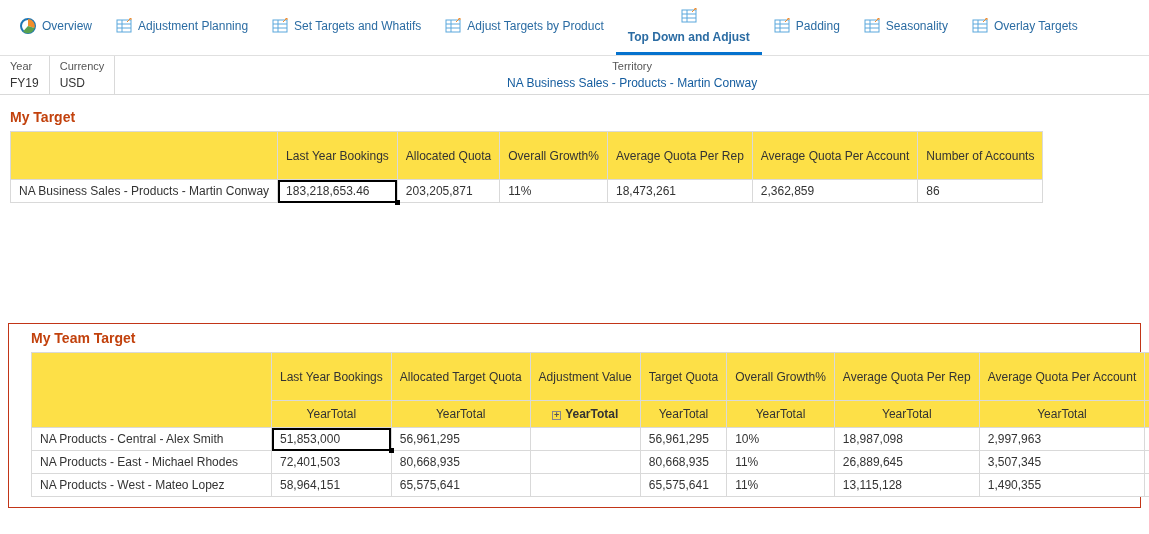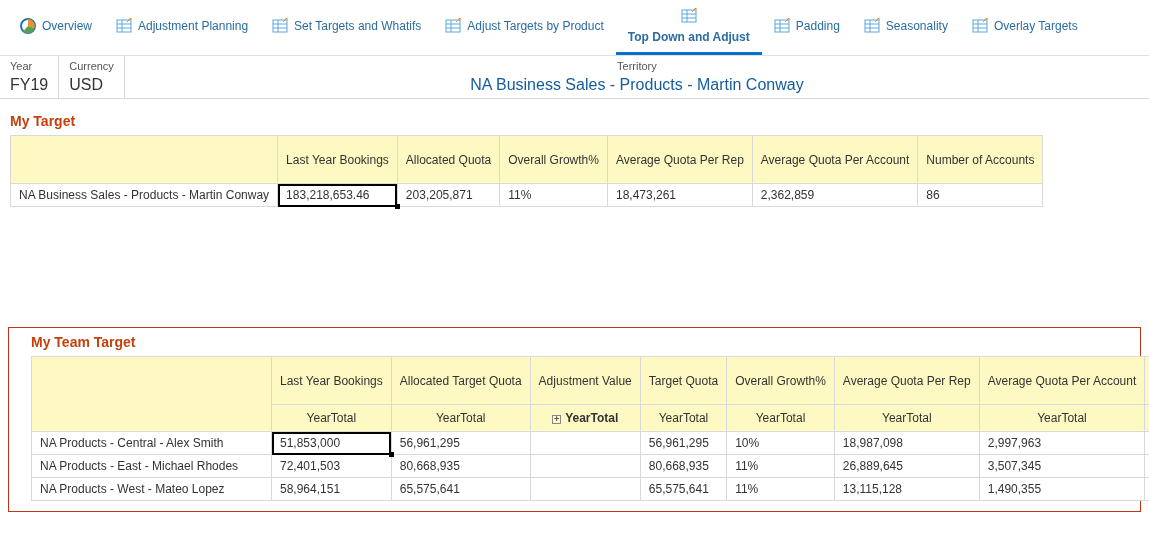--- a/index.html
+++ b/index.html
@@ -43,21 +43,21 @@
   font-size: 12px;
 }
 .pov-cell {
   border-right: 1px solid #d9d9d9;
   padding: 4px 10px;
   display: flex;
   flex-direction: column;
 }
 .pov-cell:last-child { border-right: none; flex: 1; text-align: center; }
 .pov-label { color: #555; font-size: 11px; }
-.pov-value { color: #333; font-size: 16px; margin-top: 4px; }
+.pov-value { color: #333; font-size: 12px; margin-top: 4px; }
 .pov-value.link { color: #145c9e; }
 .section {
   margin: 14px 10px 10px 10px;
 }
 .section-title {
   font-size: 14px;
   font-weight: bold;
   color: #c2410c;
   margin-bottom: 6px;
 }
@@ -69,21 +69,21 @@
   border: 1px solid #d9d9d9;
   padding: 4px 8px;
   background: #fff;
   white-space: nowrap;
 }
 table.grid th {
   font-weight: normal;
   text-align: center;
   height: 48px;
   vertical-align: middle;
-  background: #fef9c3;
+  background: #fde047;
   color: #333;
 }
 table.grid th.sub {
   height: auto;
   padding: 6px 8px;
 }
 table.grid td {
   text-align: left;
   height: 22px;
 }

